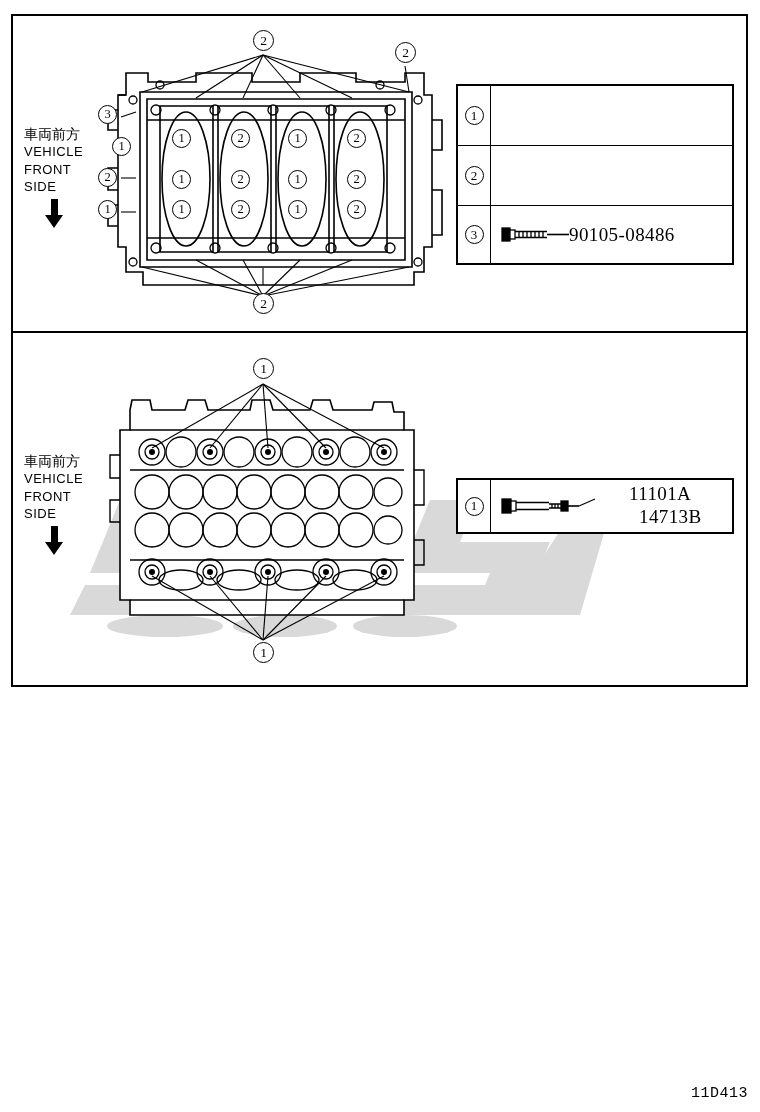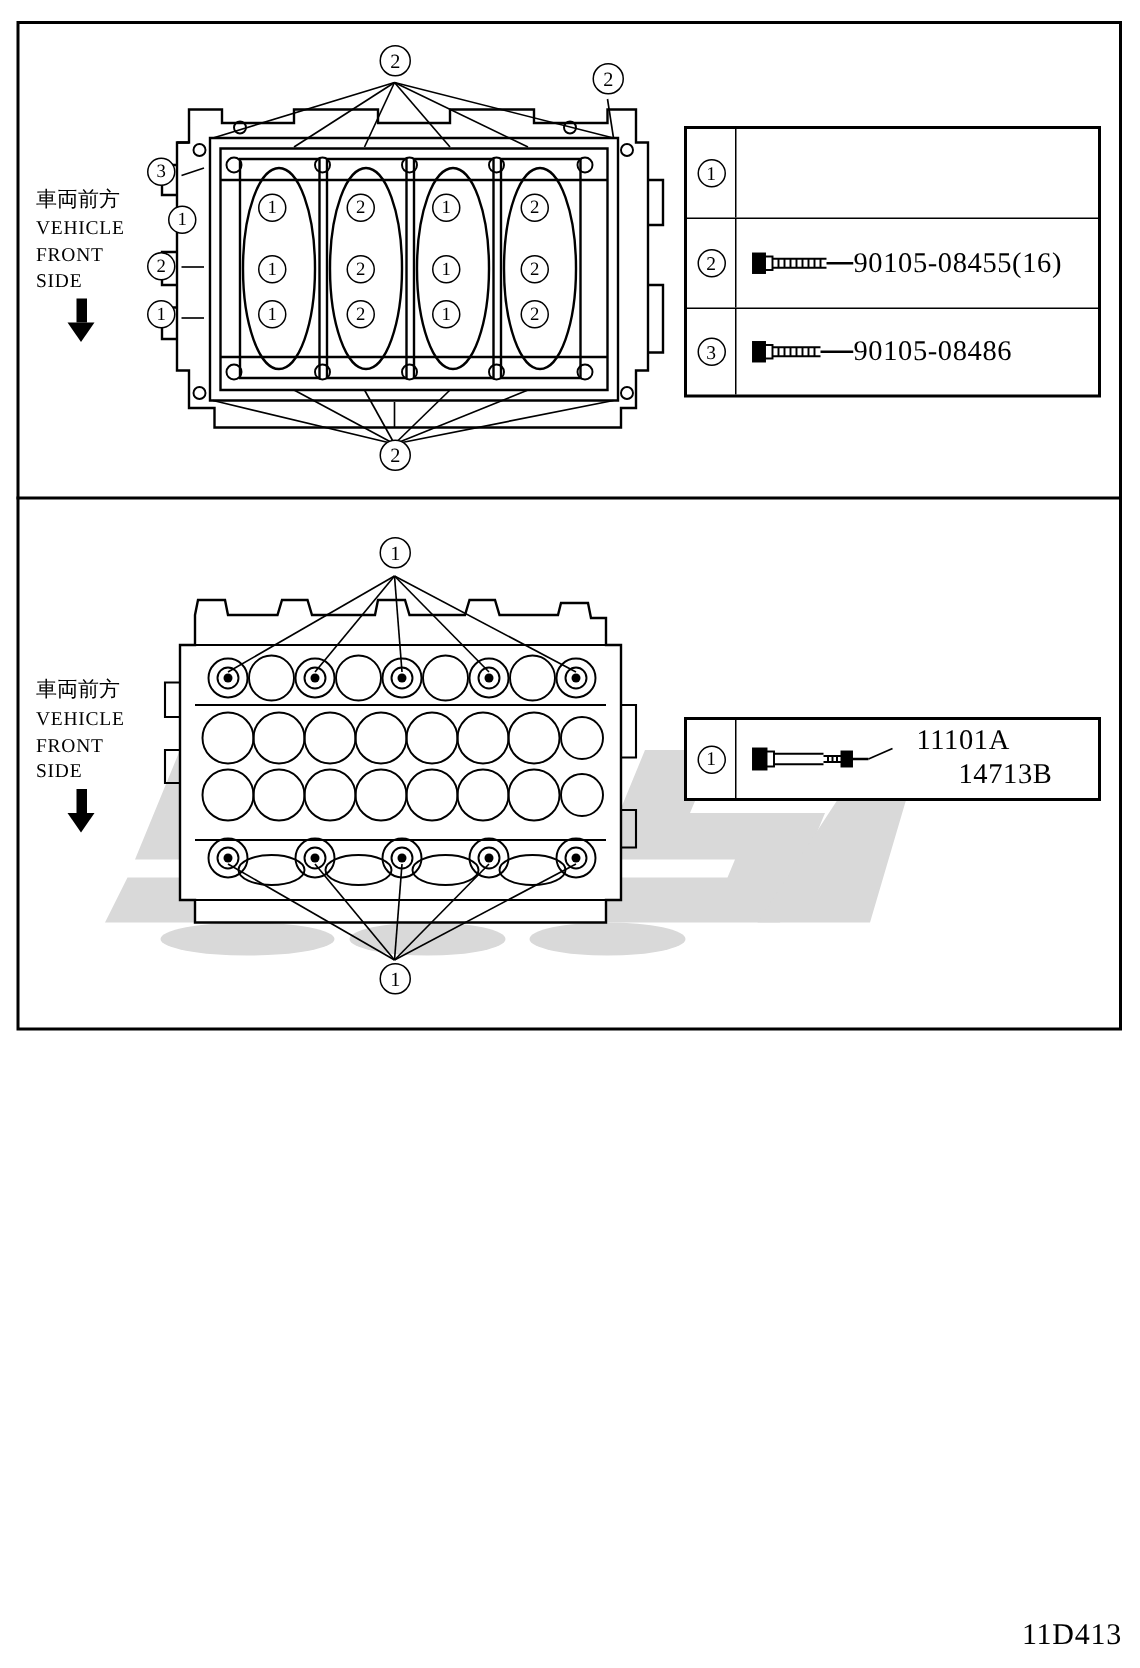--- a/index.html
+++ b/index.html
@@ -35,21 +35,21 @@
     position: absolute;
     left: 11px;
     top: 331px;
     width: 737px;
     height: 0;
     border-top: 2px solid #000;
   }
   
   .vfront {
     position: absolute;
-    font-family: Liberation Serif, serif;
+    font-family: Liberation Sans, sans-serif;
     line-height: 1.32;
   }
   .vfront .jp {
     font-size: 14px;
     letter-spacing: 0px;
     white-space: nowrap;
   }
   .vfront .en {
     font-size: 13px;
     letter-spacing: 0.5px;
@@ -125,22 +125,22 @@
   .legend .label {
     font-size: 19px;
     font-family: "Liberation Serif", serif;
     letter-spacing: 0.4px;
     white-space: nowrap;
   }
   .code {
     position: absolute;
     right: 12px;
     bottom: 10px;
-    font-size: 20px;
-    font-family: Liberation Serif, serif;
+    font-size: 15px;
+    font-family: Liberation Mono, monospace;
     letter-spacing: 0.5px;
   }
   
   .bubble {
     position: absolute;
     width: 21px;
     height: 21px;
     border: 1.6px solid #000;
     border-radius: 50%;
     background: #fff;
@@ -292,32 +292,20 @@
   <div class="legend" style="left:456px; top:84px; width:278px; height:181px;">
     <div class="row" style="height:59px;">
       <div class="num-cell">
         <span class="circ">1</span>
       </div>
     </div>
     <div class="row" style="height:60px;">
       <div class="num-cell">
         <span class="circ">2</span>
       </div>
-      <div class="part-cell">
-        <svg class="bolt-svg" width="70" height="22" viewBox="0 0 70 22">
-          <g stroke="#000" stroke-width="1.3" fill="none">
-            <rect x="3" y="4" width="8" height="13" fill="#000"></rect>
-            <rect x="11" y="6" width="5" height="9" fill="#fff"></rect>
-            <path d="M16 7.5 L52 7.5 M16 13.5 L52 13.5"></path>
-            <path d="M20 7.5 L20 13.5 M24 7.5 L24 13.5 M28 7.5 L28 13.5 M32 7.5 L32 13.5 M36 7.5 L36 13.5 M40 7.5 L40 13.5 M44 7.5 L44 13.5 M48 7.5 L48 13.5"></path>
-            <path d="M52 10.5 L70 10.5" stroke-width="1.6"></path>
-          </g>
-        </svg>
-        <span class="label">90105-08455(16)</span>
-      </div>
     </div>
     <div class="row" style="height:58px;">
       <div class="num-cell">
         <span class="circ">3</span>
       </div>
       <div class="part-cell">
         <svg class="bolt-svg" width="70" height="22" viewBox="0 0 70 22">
           <g stroke="#000" stroke-width="1.3" fill="none">
             <rect x="3" y="4" width="8" height="13" fill="#000"></rect>
             <rect x="11" y="6" width="5" height="9" fill="#fff"></rect>
@@ -468,21 +456,21 @@
             <rect x="3" y="6" width="9" height="14" fill="#000"></rect>
             <rect x="12" y="8" width="5" height="10" fill="#fff"></rect>
             <path d="M17 9.5 L50 9.5 M17 16.5 L50 16.5"></path>
             <path d="M50 11 L62 11 M50 15 L62 15"></path>
             <path d="M53 11 L53 15 M56 11 L56 15 M59 11 L59 15"></path>
             <rect x="62" y="8" width="7" height="10" fill="#000"></rect>
             <path d="M69 13 L80 13" stroke-width="1.6"></path>
             <path d="M80 13 L96 6" stroke-width="1.2"></path>
           </g>
         </svg>
-        <span class="label" style="position:absolute; left:120px; top:3px;">11101A</span>
+        <span class="label" style="position:absolute; left:138px; top:3px;">11101A</span>
         <span class="label" style="position:absolute; left:148px; top:26px;">14713B</span>
       </div>
     </div>
   </div>
 
   <div class="code">11D413</div>
 
 </div>
 
 </body></html>

